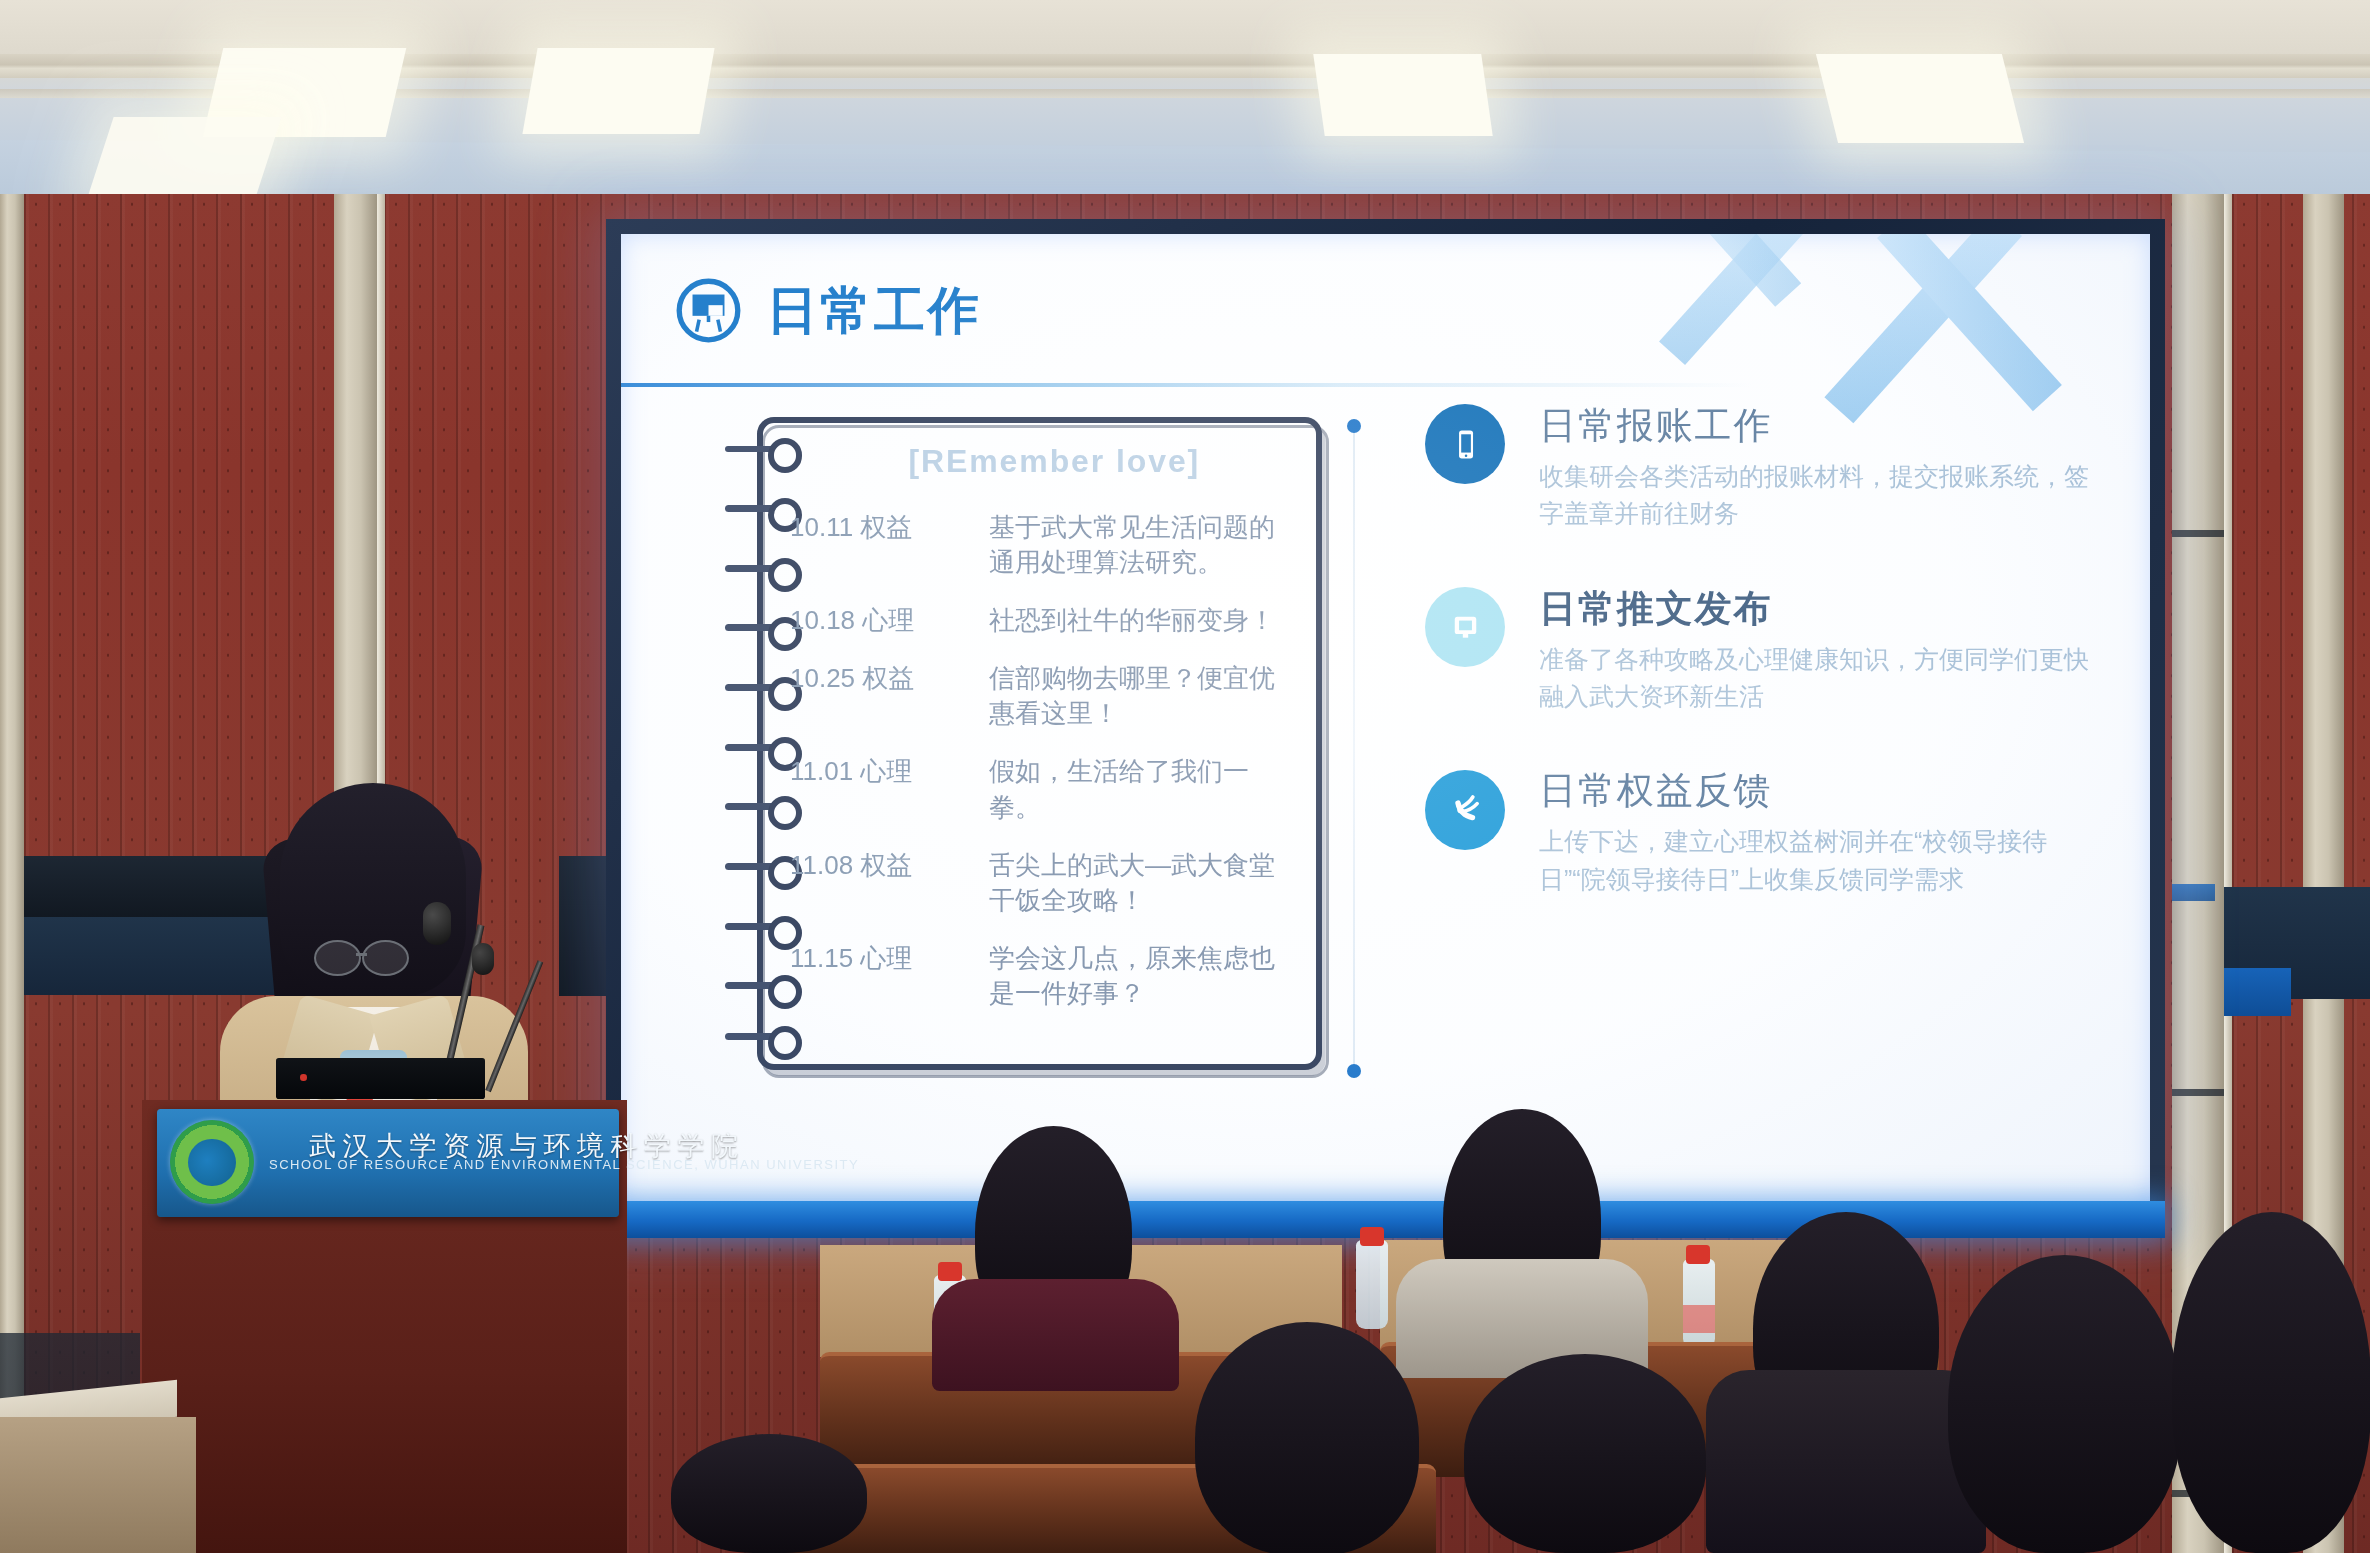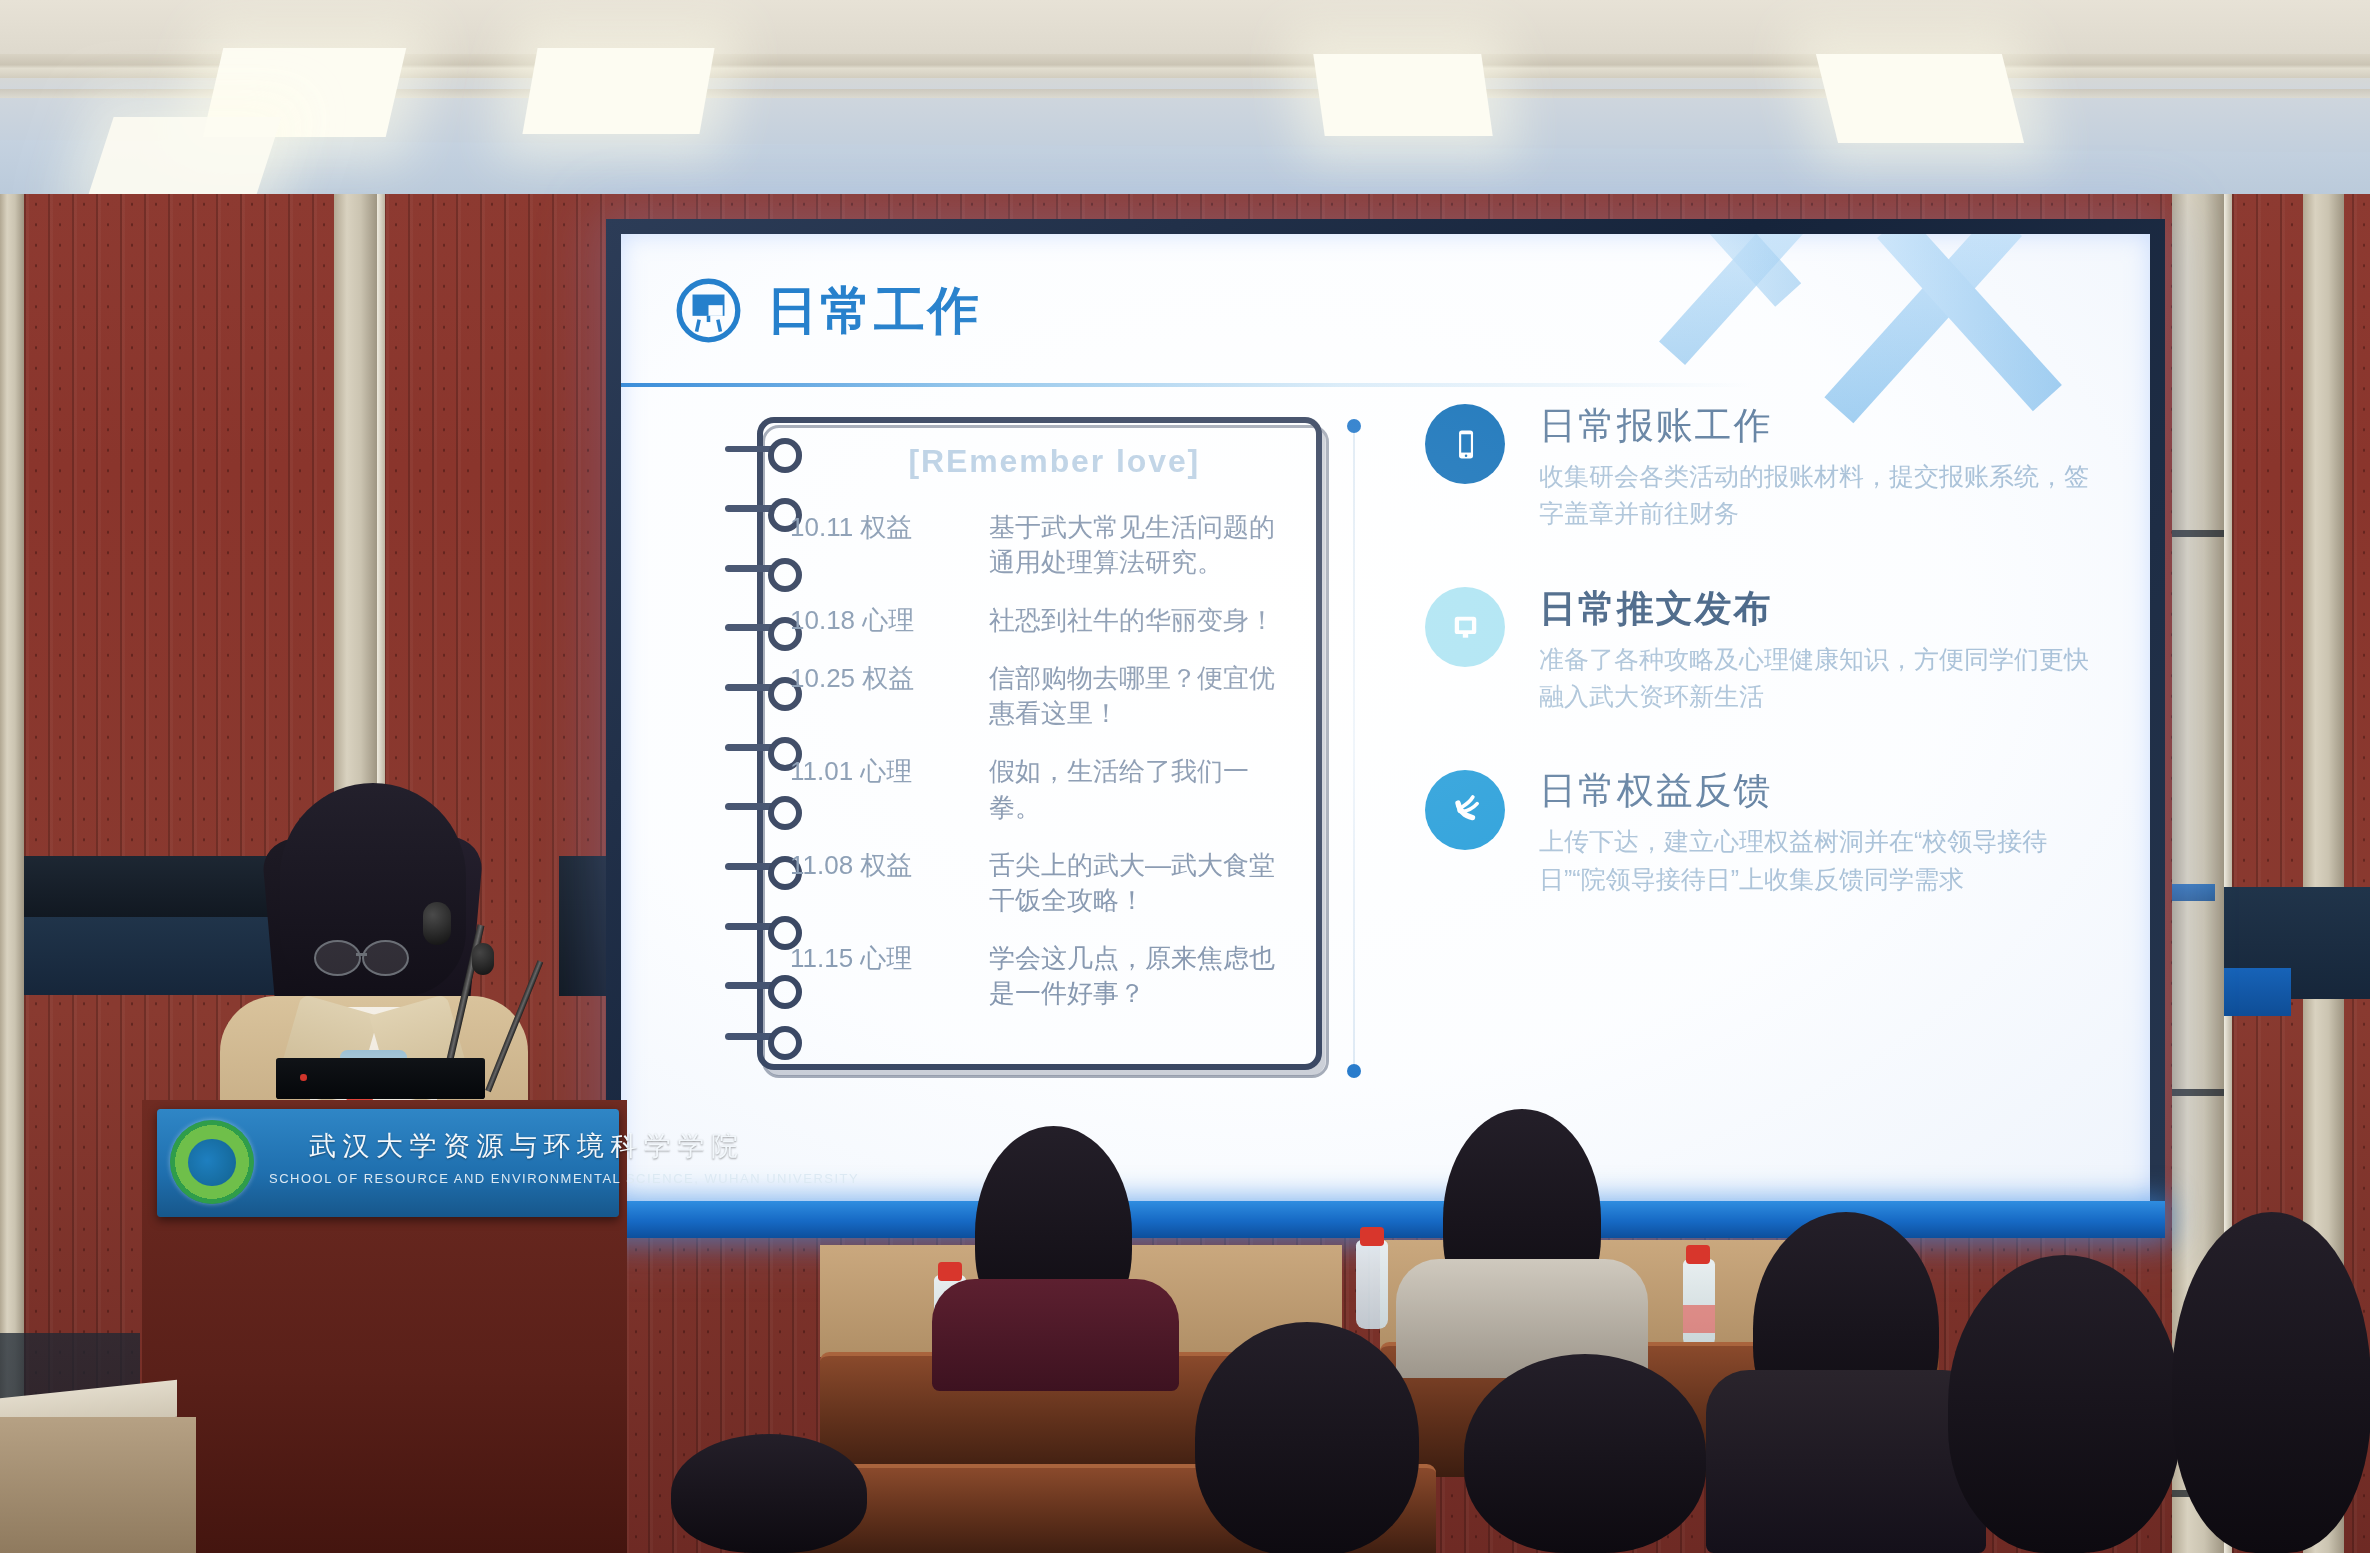--- a/index.html
+++ b/index.html
@@ -109,21 +109,21 @@
   .podium-face{position:absolute;left:157px;top:1109px;width:462px;height:108px;
     background:linear-gradient(180deg,#2f86c6,#1f6fae 60%,#17578b);border-radius:3.7px;
     box-shadow:0 3.7px 9.3px rgba(0,0,0,.45);}
   .podium-logo{position:absolute;left:13px;top:11.2px;width:84px;height:84px;border-radius:50%;
     background:radial-gradient(circle at 50% 50%,#eaf7ea 0 34%,#6fbf4a 34% 62%,#2f9d4a 62% 78%,#8fd06a 78% 100%);
     box-shadow:0 0 5.6px rgba(255,255,255,.4);}
   .podium-logo-in{position:absolute;left:22%;top:22%;width:56%;height:56%;border-radius:50%;
     background:radial-gradient(circle at 40% 45%,#1e7fc0,#12628f);}
   .podium-cn{position:absolute;left:112px;top:18.6px;color:#f2f7fb;font-size:27px;letter-spacing:6.5px;
     font-weight:400;text-shadow:0 0.9px 1.9px rgba(0,0,0,.4);white-space:nowrap;margin-left:40px;}
-  .podium-en{position:absolute;left:112px;top:62px;color:#dce9f3;font-size:13px;letter-spacing:1.5px;
+  .podium-en{position:absolute;left:112px;top:48px;color:#dce9f3;font-size:13px;letter-spacing:1.5px;
     white-space:nowrap;}
   .laptop{position:absolute;left:276px;top:1058px;width:209px;height:41px;
     background:linear-gradient(180deg,#101317,#05070a);border-radius:2.8px;}
   .laptop-dot{position:absolute;left:300px;top:1074px;width:6.5px;height:6.5px;border-radius:50%;background:#d0352b;}
   .mic-stand{position:absolute;left:442px;top:921px;width:6.5px;height:158px;
     background:linear-gradient(90deg,#2a2a2a,#6a6a6a,#1c1c1c);transform:rotate(13deg);transform-origin:bottom;}
   .mic-stand2{position:absolute;left:485px;top:951px;width:5.6px;height:140px;
     background:linear-gradient(90deg,#2a2a2a,#666,#1c1c1c);transform:rotate(22deg);transform-origin:bottom;}
   .mic-head{position:absolute;left:423px;top:902px;width:28px;height:43px;border-radius:14px;
     background:radial-gradient(circle at 35% 30%,#4a4a4a,#0f0f0f);}

